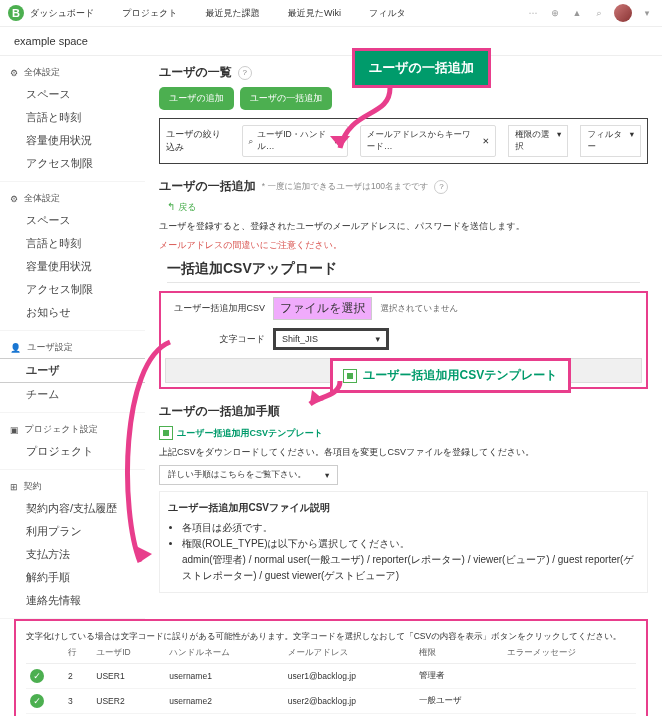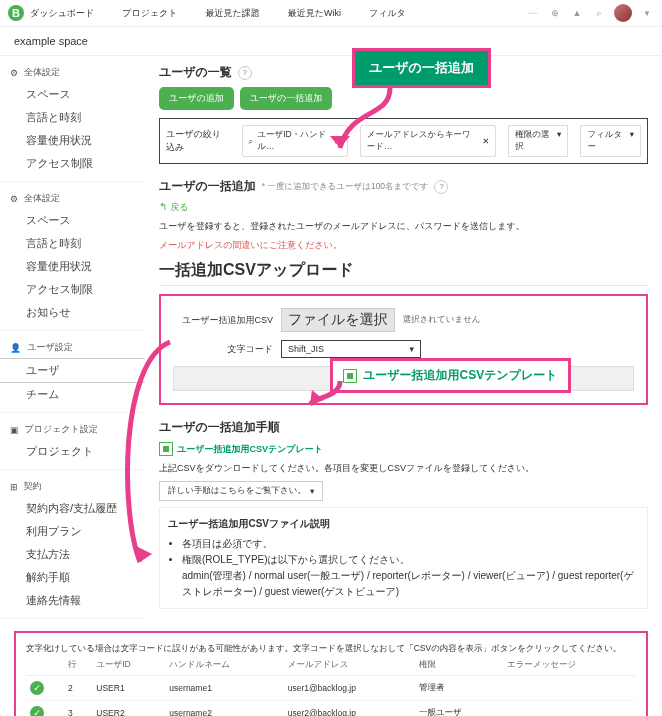--- a/index.html
+++ b/index.html
@@ -10,48 +10,48 @@
 .topnav span{cursor:pointer}
 .topright{margin-left:auto;display:flex;gap:8px;align-items:center}
 .icon-sm{width:14px;height:14px;display:inline-flex;align-items:center;justify-content:center;color:#999}
 .avatar{width:18px;height:18px;border-radius:50%;background:linear-gradient(135deg,#c77,#833)}
 .spacebar{padding:8px 14px;border-bottom:1px solid #eee;font-size:11px}
 .layout{display:flex}
 .sidebar{width:145px;flex-shrink:0}
 .sidegroup{border-bottom:1px solid #f4f4f4;padding:6px 0}
 .sb-head{display:flex;align-items:center;gap:6px;padding:4px 10px;color:#555;font-size:9px}
 .sb-item{padding:4px 10px 4px 26px;font-size:11px;color:#444;cursor:pointer}
-.sb-item.active{background:#fff;border:1px solid #ccc;border-left:none;border-right:none;font-weight:normal}
+.sb-item.active{background:#fff;border:1px solid #ccc;border-left:none;border-right:none;font-weight:bold}
 .main{flex:1;padding:8px 14px}
 .section{margin-bottom:14px}
 .h1row{display:flex;align-items:center;gap:6px;margin-bottom:6px}
 .h1{font-size:12px;font-weight:bold}
 .qmark{width:14px;height:14px;border:1px solid #ccc;border-radius:50%;display:inline-flex;align-items:center;justify-content:center;font-size:8px;color:#888}
 .btn-green{background:#4caf50;color:#fff;border:none;padding:5px 10px;font-size:9px;border-radius:5px;cursor:pointer}
 .btn-row{display:flex;gap:6px;margin-bottom:8px}
 .filterbar{display:flex;gap:12px;align-items:center;border:1px solid #404040;padding:6px;font-size:9px}
 .chip{border:1px solid #ddd;border-radius:2px;padding:3px 6px;display:flex;align-items:center;gap:4px;background:#fff;font-size:8.5px}
 .sel{border:1px solid #ddd;background:#fff;padding:3px 6px;font-size:8.5px;display:flex;gap:6px}
 .callout1{position:absolute;left:352px;top:48px;background:#009b6b;color:#fff;border:3px solid #e83e8c;padding:8px 14px;font-size:13px;font-weight:bold}
 .backlink{color:#4caf50;font-size:9px;cursor:pointer}
 .note{font-size:9px;margin:6px 0}
 .warn{color:#d9534f}
-.subhead{font-size:16px;font-weight:bold;border-bottom:1px solid #e5e5e5;padding-bottom:4px;margin:8px 0}
-.uploadbox{border:2px solid #e83e8c;padding:12px;margin-bottom:0}
+.subhead{font-size:14px;font-weight:bold;border-bottom:1px solid #e5e5e5;padding-bottom:4px;margin:8px 8px}
+.uploadbox{border:2px solid #e83e8c;padding:4px;margin-bottom:0}
 .formrow{display:flex;align-items:center;gap:8px;margin-bottom:8px;font-size:9px}
 .formlabel{width:100px;text-align:right}
-.filebtn{border:1px solid #ccc;padding:2px 6px;background:#e5e5e5;font-size:14px}
+.filebtn{border:1px solid #ccc;padding:2px 6px;background:#f0abfc;font-size:12px}
 .filetext{font-size:8.5px;color:#666}
-.encsel{border:1px solid #404040;padding:3px 6px;width:140px;display:flex;justify-content:space-between;align-items:center;font-size:9px;background:#fff}
+.encsel{border:3px solid #404040;padding:3px 6px;width:116px;display:flex;justify-content:space-between;align-items:center;font-size:9px;background:#fff}
 .btn-gray{background:#f0f0f0;border:1px solid #ddd;color:#888;padding:5px 10px;font-size:9px;width:100%;cursor:pointer}
 .callout2{position:absolute;left:330px;top:358px;border:3px solid #e83e8c;padding:6px 10px;font-size:12px;font-weight:bold;color:#009b6b;background:#fff;display:flex;align-items:center;gap:6px}
 .dl-icon{width:14px;height:14px;background:#fff;border:1px solid #4caf50;display:inline-block;position:relative}
 .dl-icon:after{content:"";position:absolute;inset:3px;background:#4caf50}
 .tmpl-link{color:#009b6b;font-size:9px;font-weight:bold;cursor:pointer;display:flex;align-items:center;gap:4px}
-.detail-btn{border:1px solid #ccc;background:#fff;padding:3px 8px;font-size:8.5px;display:inline-flex;align-items:center;gap:4px}
+.detail-btn{border:1px solid #ccc;background:#fff;padding:3px 8px;font-size:8.5px;display:inline-flex;align-items:center;gap:19px}
 .desc-box{border:1px solid #eee;padding:8px;font-size:10px;line-height:1.6}
 .desc-box ul{padding-left:14px}
 .tablecard{border:2px solid #e83e8c;padding:10px;margin-top:14px}
 .table-note{font-size:8.5px;}
 table{width:100%;border-collapse:collapse;font-size:8.5px}
 th{text-align:left;font-weight:normal;color:#666;padding:4px;border-bottom:1px solid #eee}
 td{padding:5px 4px;border-bottom:1px solid #f4f4f4}
 .chk{width:14px;height:14px;border-radius:50%;background:#4caf50;color:#fff;display:inline-flex;align-items:center;justify-content:center;font-size:9px}
 .relwrap{position:relative}
 svg.arrow path{fill:none;stroke:#e83e8c;stroke-width:5}
@@ -166,21 +166,21 @@
             </div>
       </div>
     </div>
 
     <div class="section">
       <div class="h1row">
         <span class="h1">ユーザの一括追加</span>
         <span style="font-size:8.5px;color:#888">* 一度に追加できるユーザは100名までです</span>
         <span class="qmark">?</span>
       </div>
-      <div style="margin:4px 0"><span style="color:#4caf50">↰ </span><span class="backlink">戻る</span></div>
+      <div style="margin:4px 8px"><span style="color:#4caf50">↰ </span><span class="backlink">戻る</span></div>
       <div class="note">ユーザを登録すると、登録されたユーザのメールアドレスに、パスワードを送信します。</div>
       <div class="note warn">メールアドレスの間違いにご注意ください。</div>
 
       <div class="subhead">一括追加CSVアップロード</div>
       <div class="uploadbox">
         <div class="formrow">
           <span class="formlabel">ユーザー括追加用CSV</span>
           <span class="filebtn">ファイルを選択</span>
           <span class="filetext">選択されていません</span>
         </div>

